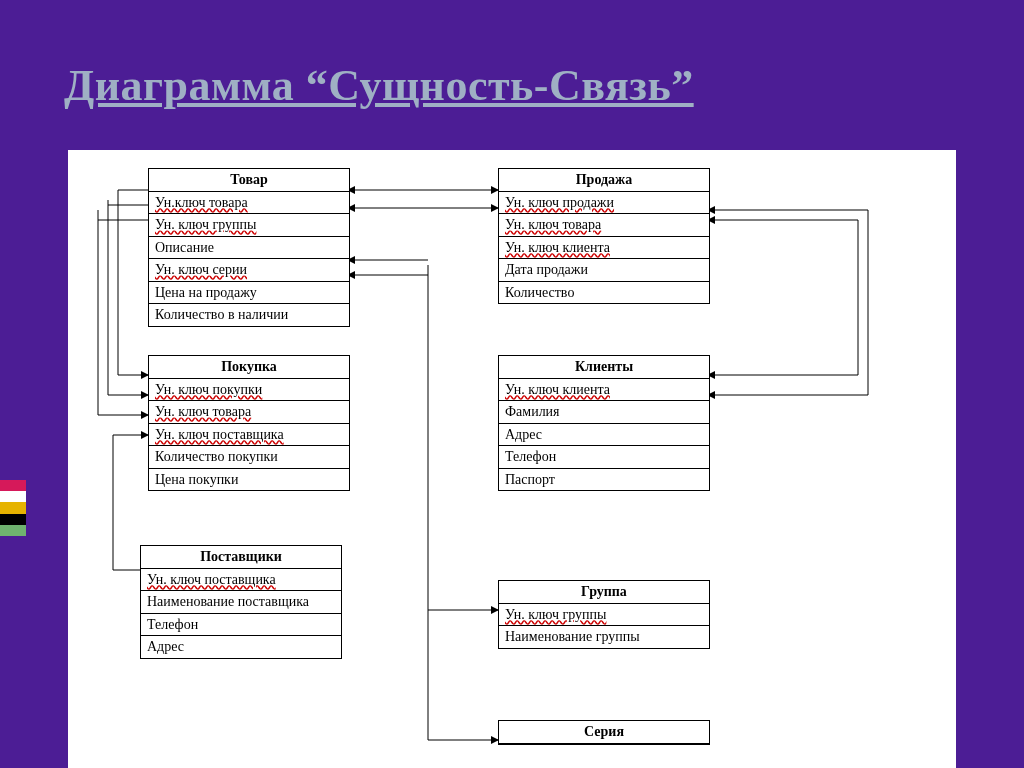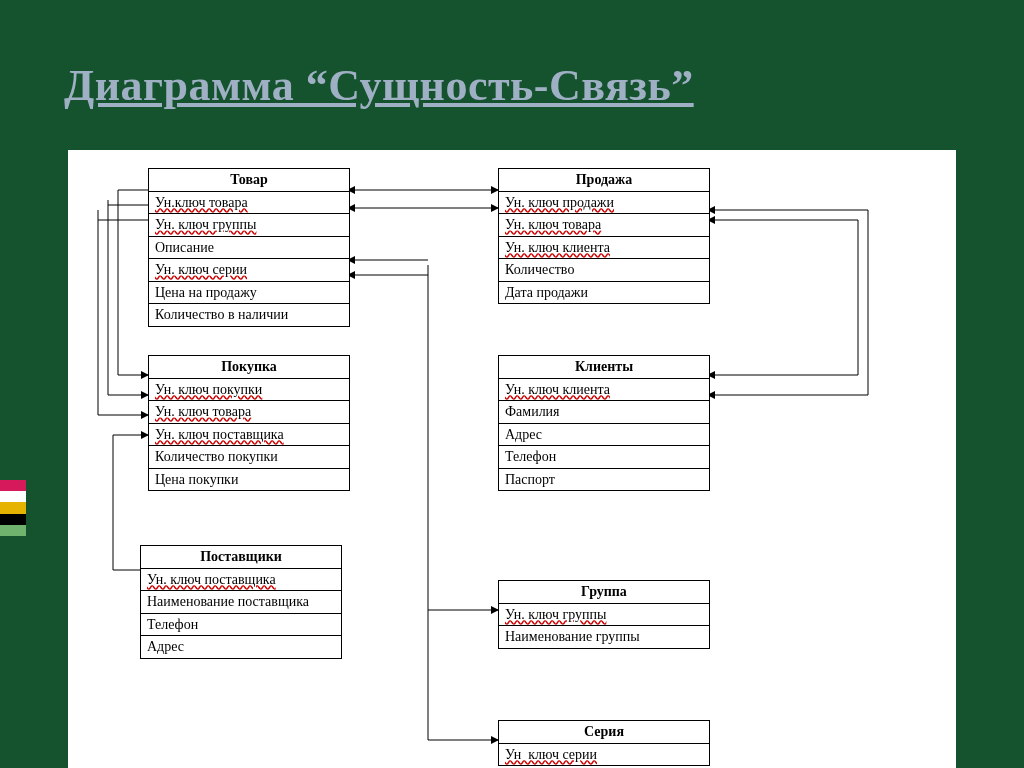--- a/index.html
+++ b/index.html
@@ -7,21 +7,21 @@
     padding: 0;
     width: 1024px;
     height: 768px;
     background: #000;
     font-family: "Times New Roman", serif;
     overflow: hidden;
   }
   .slide {
     width: 1024px;
     height: 768px;
-    background: #14532d;
+    background: #4c1d95;
     position: relative;
   }
   .title {
     position: absolute;
     top: 60px;
     left: 64px;
     color: #9fb0c4;
     font-family: "Georgia", "Times New Roman", serif;
     font-size: 44px;
     font-weight: bold;
@@ -138,22 +138,22 @@
       <div class="row"><span class="red-underline">Ун. ключ серии</span></div>
       <div class="row">Цена на продажу</div>
       <div class="row">Количество в наличии</div>
     </div>
 
     <div class="entity" style="left:430px; top:18px; width:210px;">
       <div class="hdr">Продажа</div>
       <div class="row"><span class="red-underline">Ун. ключ продажи</span></div>
       <div class="row"><span class="red-underline">Ун. ключ товара</span></div>
       <div class="row"><span class="red-underline">Ун. ключ клиента</span></div>
+      <div class="row">Дата продажи</div>
       <div class="row">Количество</div>
-      <div class="row">Дата продажи</div>
     </div>
 
     <div class="entity" style="left:80px; top:205px; width:200px;">
       <div class="hdr">Покупка</div>
       <div class="row"><span class="red-underline">Ун. ключ покупки</span></div>
       <div class="row"><span class="red-underline">Ун. ключ товара</span></div>
       <div class="row"><span class="red-underline">Ун. ключ поставщика</span></div>
       <div class="row">Количество покупки</div>
       <div class="row">Цена покупки</div>
     </div>
@@ -176,17 +176,16 @@
     </div>
 
     <div class="entity" style="left:430px; top:430px; width:210px;">
       <div class="hdr">Группа</div>
       <div class="row"><span class="red-underline">Ун. ключ группы</span></div>
       <div class="row">Наименование группы</div>
     </div>
 
     <div class="entity" style="left:430px; top:570px; width:210px;">
       <div class="hdr">Серия</div>
-      <div class="row"><span class="red-underline">Ун  ключ серии</span></div>
     </div>
 
   </div>
 </div>
 
 </body></html>

